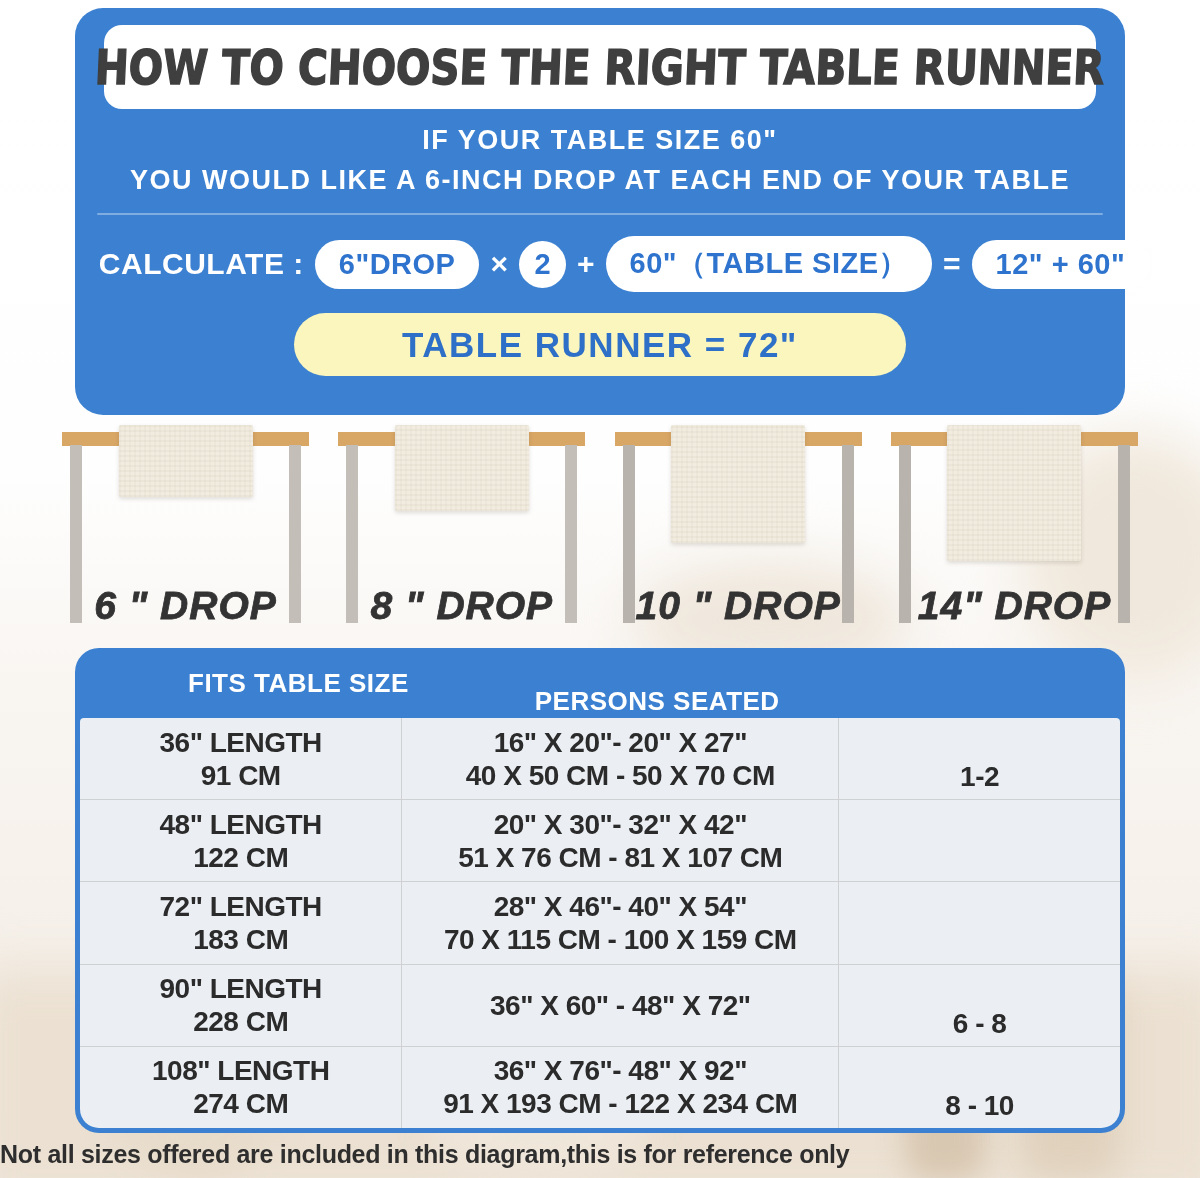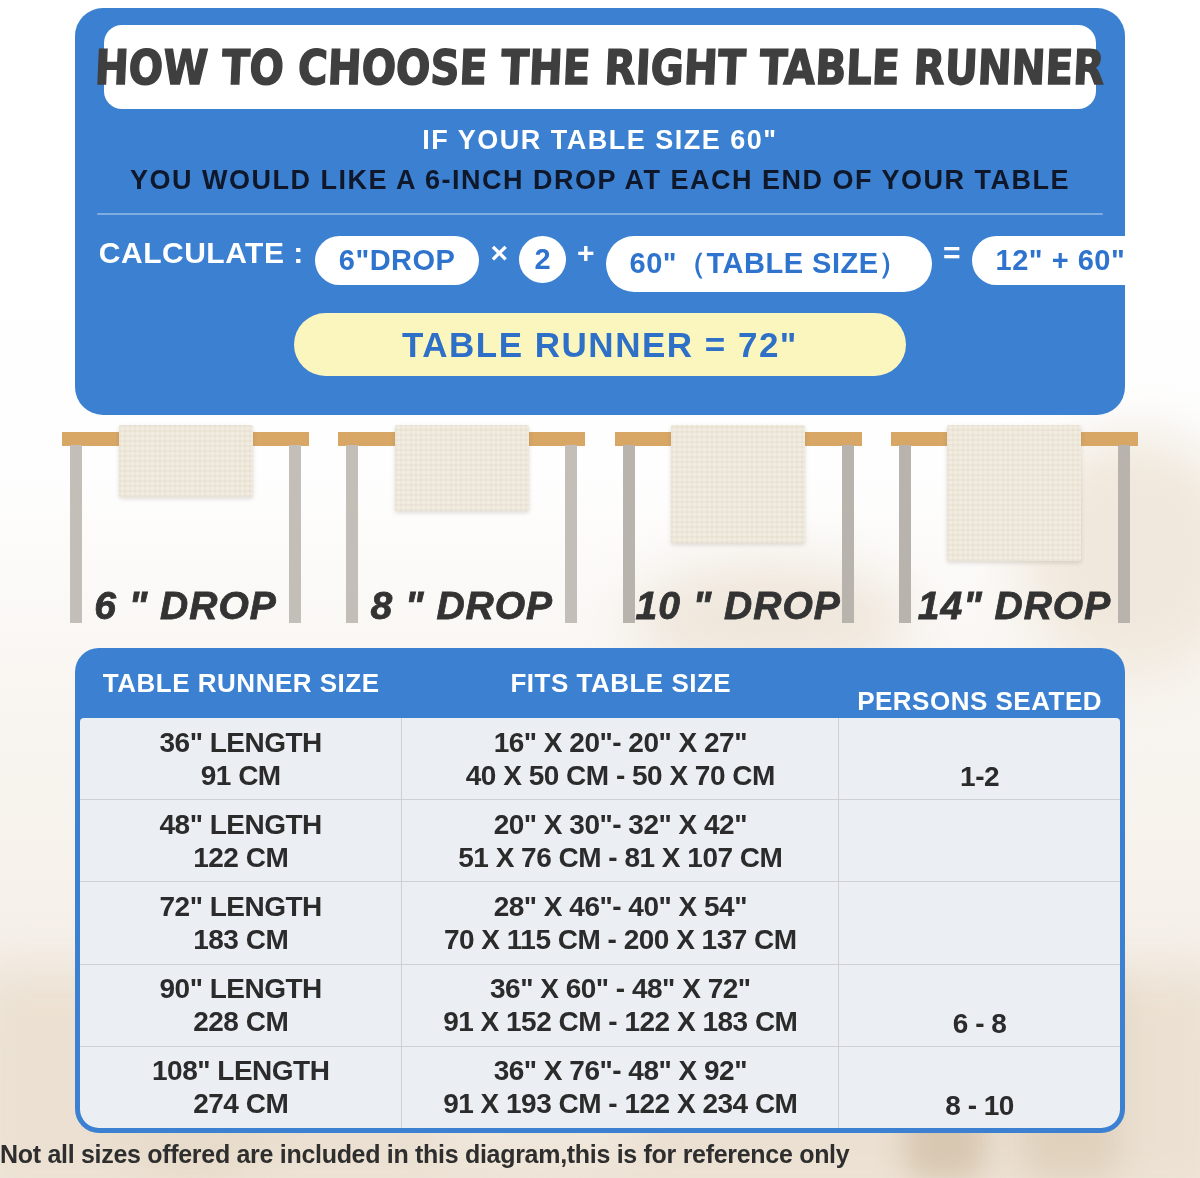--- a/index.html
+++ b/index.html
@@ -19,23 +19,23 @@
 
   
   .banner { position:absolute; z-index:2; left:75px; top:8px; width:1050px; height:407px;
             background:#3b80d1; border-radius:28px; }
   .title-box { margin:17px 29px 0; height:84px; background:#ffffff; border-radius:18px;
                display:flex; align-items:center; justify-content:center; }
   .title-box h1 { font-family:"DejaVu Sans", sans-serif; font-size:44px; font-weight:bold; color:#3f3f3f;
                   white-space:nowrap; letter-spacing:0px; transform:scaleX(0.92) scaleY(1.08) skewX(-3deg);
                   -webkit-text-stroke:1.4px #3f3f3f; }
   .sub1 { margin-top:16px; text-align:center; color:#ffffff; font-size:27px; font-weight:bold; letter-spacing:1.5px; }
-  .sub2 { margin-top:9px; text-align:center; color:#0f172a; font-size:27px; font-weight:bold; letter-spacing:1.5px; }
+  .sub2 { margin-top:9px; text-align:center; color:#ffffff; font-size:27px; font-weight:bold; letter-spacing:1.5px; }
   .divider { margin:17px 22px 0; height:2px; background:rgba(255,255,255,0.35); border-radius:1px; }
-  .calc-row { margin-top:21px; display:flex; align-items:flex-start; justify-content:center; gap:11px; padding:0 12px;margin-left:48px; }
+  .calc-row { margin-top:21px; display:flex; align-items:center; justify-content:center; gap:11px; padding:0 12px;margin-left:48px; }
   .calc-label { color:#ffffff; font-size:30px; font-weight:bold; letter-spacing:0.5px; white-space:nowrap; }
   .pill { background:#ffffff; color:#2e73cd; font-size:29px; font-weight:bold; border-radius:28px;
           padding:8px 24px; white-space:nowrap; letter-spacing:0.5px; }
   .mult-badge { background:#ffffff; color:#2e73cd; font-size:29px; font-weight:bold; width:47px; height:47px;
                 border-radius:50%; display:flex; align-items:center; justify-content:center; flex:0 0 47px; }
   .op { color:#ffffff; font-size:30px; font-weight:bold; }
   .result-pill { margin:21px auto 0; width:612px; height:63px; background:#fbf6bd; border-radius:32px;
                  display:flex; align-items:center; justify-content:center;
                  color:#2e6fc8; font-size:35px; font-weight:bold; letter-spacing:1.5px; }
 
@@ -133,21 +133,20 @@
     <div class="tabletop"></div>
     <div class="leg left"></div>
     <div class="leg right"></div>
     <div class="runner" style="height:136px"></div>
     <div class="fig-label">14" DROP</div>
   </div>
 </div>
 
 <div class="panel">
   <div class="panel-header">
-    <div class="hc c1">TABLE RUNNER SIZE</div>
     <div class="hc c2">FITS TABLE SIZE</div>
     <div class="hc c3">PERSONS SEATED</div>
   </div>
   <div class="panel-body">
     <div class="trow">
       <div class="col c1">
         <div>36" LENGTH</div>
         <div>91 CM</div>
       </div>
       <div class="col c2">
@@ -166,31 +165,30 @@
         <div>51 X 76 CM - 81 X 107 CM</div>
       </div>
     </div>
     <div class="trow">
       <div class="col c1">
         <div>72" LENGTH</div>
         <div>183 CM</div>
       </div>
       <div class="col c2">
         <div>28" X 46"- 40" X 54"</div>
-        <div>70 X 115 CM - 200 X 137 CM</div>
+        <div>70 X 115 CM - 100 X 159 CM</div>
       </div>
     </div>
     <div class="trow">
       <div class="col c1">
         <div>90" LENGTH</div>
         <div>228 CM</div>
       </div>
       <div class="col c2">
         <div>36" X 60" - 48" X 72"</div>
-        <div>91 X 152 CM - 122 X 183 CM</div>
       </div>
       <div class="col c3">6 - 8</div>
     </div>
     <div class="trow">
       <div class="col c1">
         <div>108" LENGTH</div>
         <div>274 CM</div>
       </div>
       <div class="col c2">
         <div>36" X 76"- 48" X 92"</div>

